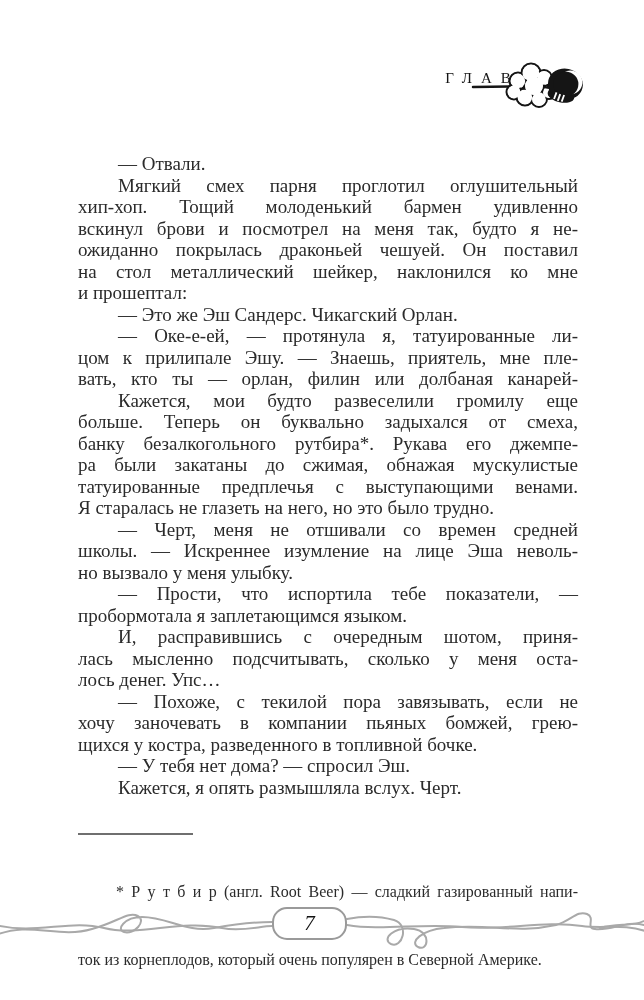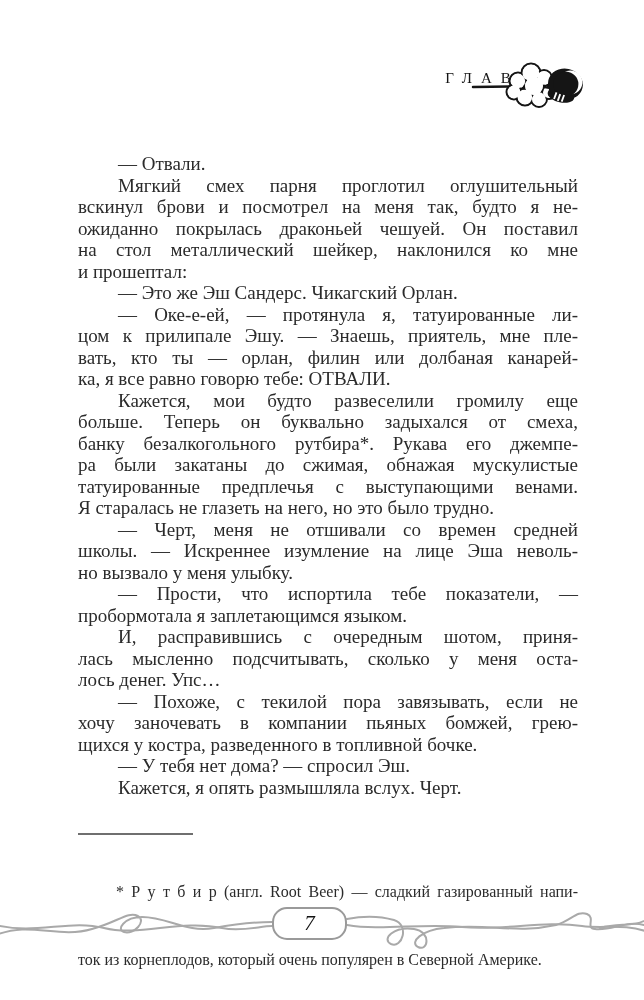--- a/index.html
+++ b/index.html
@@ -86,29 +86,29 @@
         <line x1="88" y1="36" x2="87" y2="43"></line>
         <line x1="92" y1="37" x2="91" y2="44"></line>
         <line x1="96" y1="37" x2="95" y2="44"></line>
       </g>
     </g>
   </svg>
 
   <div class="text-block" id="text-block">
       <div class="line indent para-end">— Отвали.</div>
       <div class="line indent">Мягкий смех парня проглотил оглушительный</div>
+      <div class="line">хип-хоп. Тощий молоденький бармен удивленно</div>
       <div class="line">вскинул брови и посмотрел на меня так, будто я не-</div>
       <div class="line">ожиданно покрылась драконьей чешуей. Он поставил</div>
       <div class="line">на стол металлический шейкер, наклонился ко мне</div>
       <div class="line para-end">и прошептал:</div>
       <div class="line indent para-end">— Это же Эш Сандерс. Чикагский Орлан.</div>
       <div class="line indent">— Оке-е-ей, — протянула я, татуированные ли-</div>
       <div class="line">цом к прилипале Эшу. — Знаешь, приятель, мне пле-</div>
       <div class="line">вать, кто ты — орлан, филин или долбаная канарей-</div>
-      <div class="line para-end">ка, я все равно говорю тебе: ОТВАЛИ.</div>
       <div class="line indent">Кажется, мои будто развеселили громилу еще</div>
       <div class="line">больше. Теперь он буквально задыхался от смеха,</div>
       <div class="line">банку безалкогольного рутбира*. Рукава его джемпе-</div>
       <div class="line">ра были закатаны до сжимая, обнажая мускулистые</div>
       <div class="line">татуированные предплечья с выступающими венами.</div>
       <div class="line para-end">Я старалась не глазеть на него, но это было трудно.</div>
       <div class="line indent">— Черт, меня не отшивали со времен средней</div>
       <div class="line">школы. — Искреннее изумление на лице Эша неволь-</div>
       <div class="line para-end">но вызвало у меня улыбку.</div>
       <div class="line indent">— Прости, что испортила тебе показатели, —</div>

